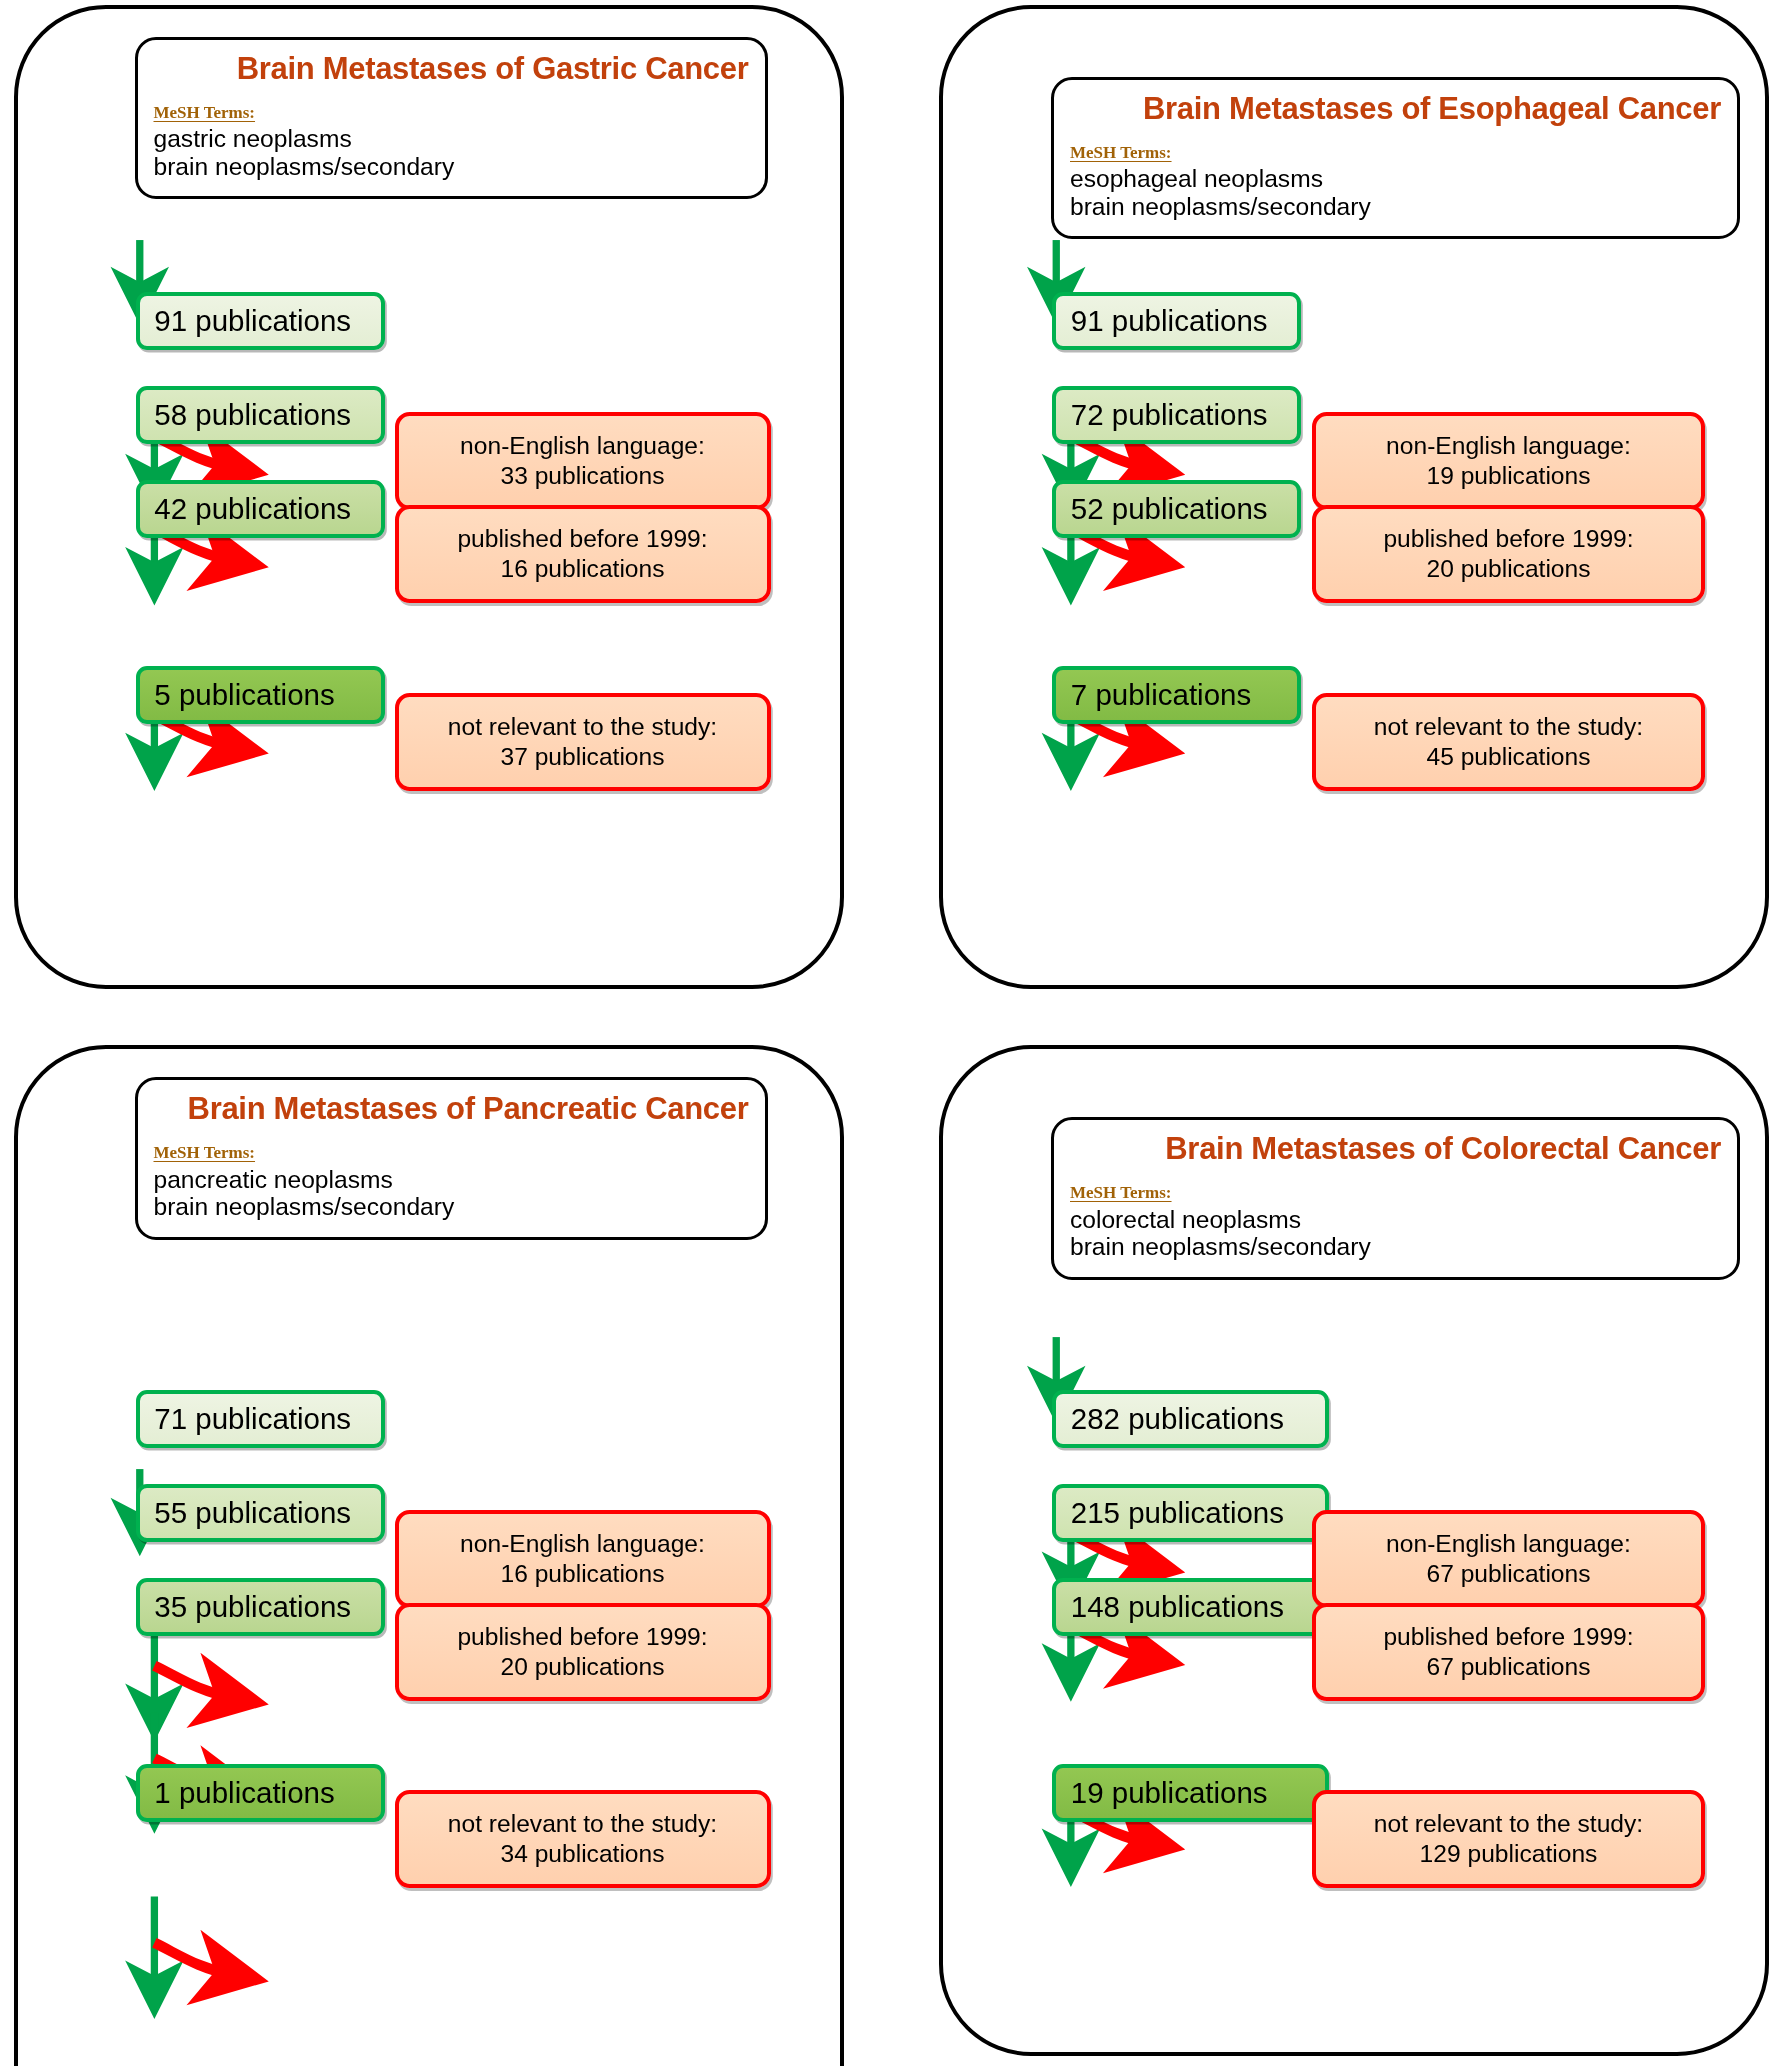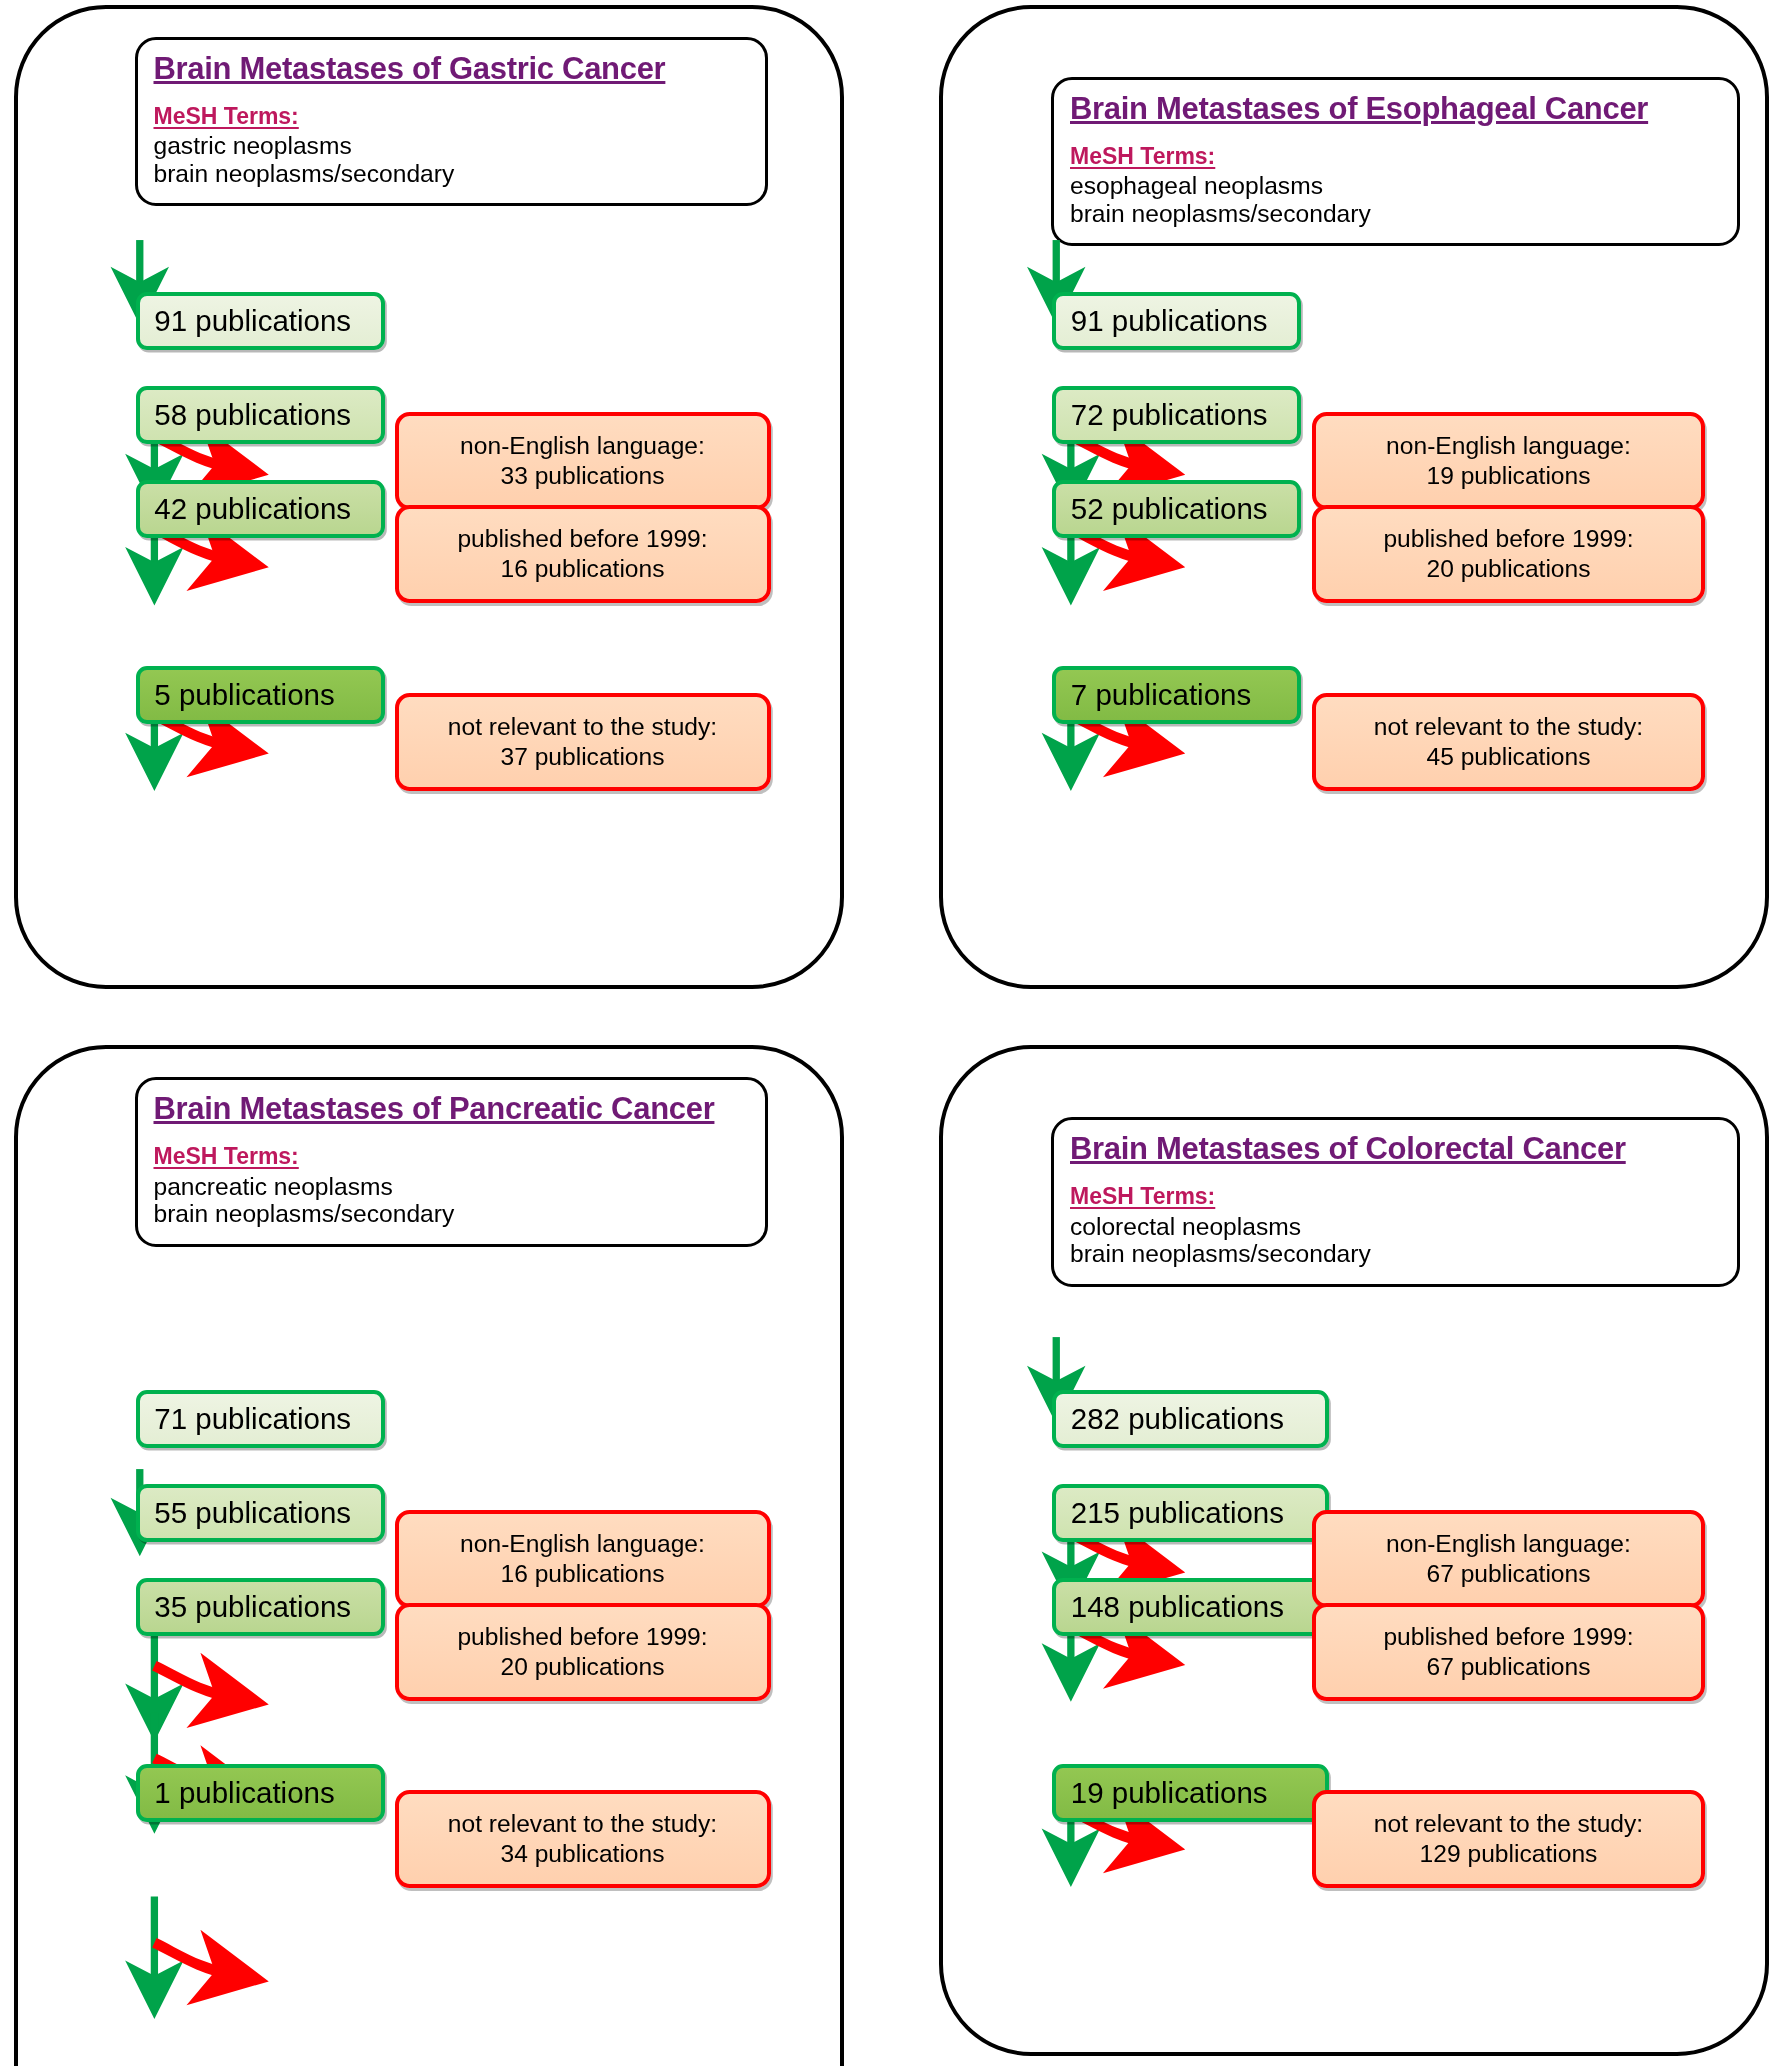--- a/index.html
+++ b/index.html
@@ -38,34 +38,34 @@
     border-radius: 21px;
     background: #ffffff;
     padding: 11px 16px 16px 16px;
   }
   .panel.br .header-box,
   .panel.tr .header-box { width: 689px; left: 108px; margin-top: 40px; }
 
   .panel-title {
     font-size: 31px;
     font-weight: bold;
-    color: #701a75;
-    text-align: left;
+    color: #c2410c;
+    text-align: right;
     letter-spacing: -0.3px;
     white-space: nowrap;
     margin-bottom: 16px;
-    text-decoration: underline;
   }
   .mesh-label {
-    font-size: 23px;
+    font-size: 17px;
     font-weight: bold;
-    color: #be185d;
+    color: #a16207;
     text-decoration: underline;
     text-underline-offset: 3.1px;
     margin-bottom: 2.5px;
+    font-family: Liberation Serif, serif;
   }
   .mesh-term {
     font-size: 24.6px;
     font-weight: normal;
     color: #000000;
     line-height: 1.12;
   }
 
   
   .flow {

